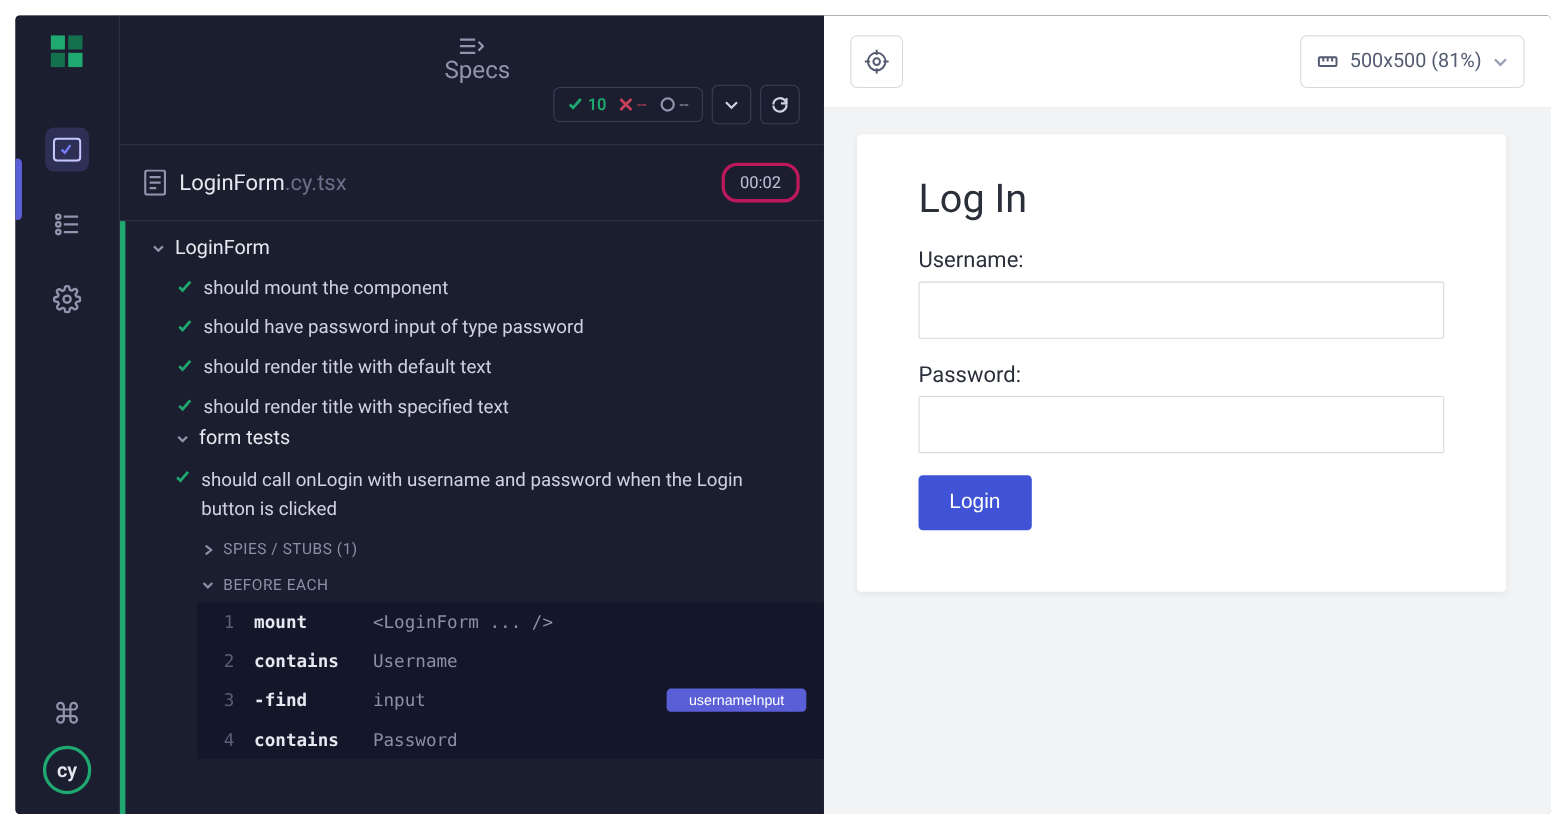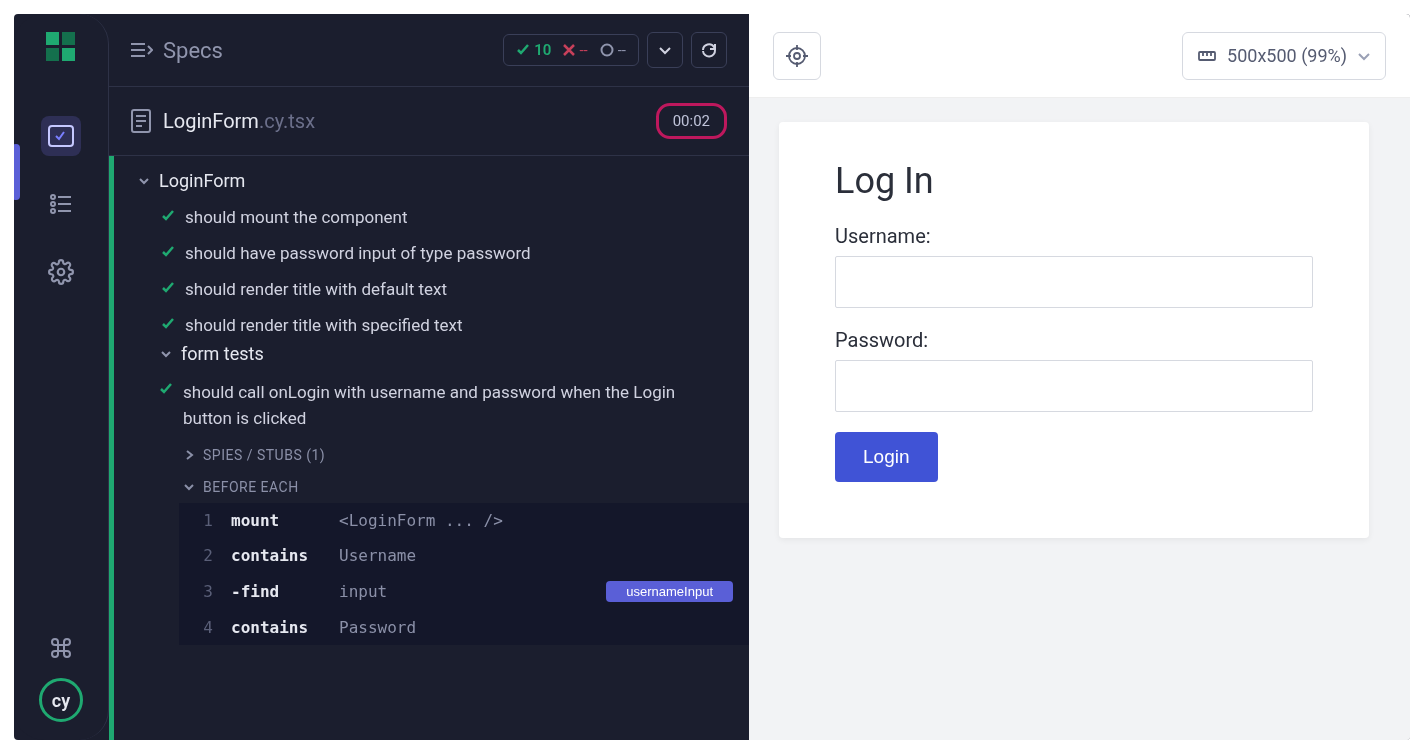--- a/index.html
+++ b/index.html
@@ -28,21 +28,20 @@
 
 .rail {
   width: 95px;
   background: #1b1e2e;
   border-right: 1px solid #2e3247;
   display: flex;
   flex-direction: column;
   align-items: center;
   padding-top: 18px;
   position: relative;
-  border-radius: 30px;
 }
 .rail .logo-area {
   height: 70px;
   display: flex;
   align-items: flex-start;
   justify-content: center;
 }
 .rail-icon {
   width: 40px;
   height: 40px;
@@ -90,20 +89,21 @@
   display: flex;
   flex-direction: column;
   color: #d0d2e0;
   position: relative;
 }
 .specs-header {
   display: flex;
   align-items: center;
   padding: 18px 22px 18px 22px;
   border-bottom: 1px solid #2e3247;
+  flex-direction: column;
 }
 .specs-header .title {
   font-size: 22px;
   color: #9095ad;
   margin-left: 10px;
 }
 .specs-header .icon { color: #9095ad; }
 .stats-group {
   margin-left: auto;
   display: flex;
@@ -512,21 +512,21 @@
       <div class="spacer"></div>
       <div class="tb-btn">
         <span>
               <svg width="20" height="20" viewBox="0 0 20 20" fill="none" stroke="#555b71" stroke-width="1.8">
                 <rect x="2" y="6" width="16" height="8" rx="1"></rect>
                 <line x1="6" y1="6" x2="6" y2="10"></line>
                 <line x1="10" y1="6" x2="10" y2="10"></line>
                 <line x1="14" y1="6" x2="14" y2="10"></line>
               </svg>
             </span>
-        <span>500x500 (99%)</span>
+        <span>500x500 (81%)</span>
         <span class="chev">
               <svg width="14" height="10" viewBox="0 0 14 10" fill="none" stroke="currentColor" stroke-width="2">
                 <path d="M2 3l5 5 5-5"></path>
               </svg>
             </span>
       </div>
     </div>
     <div class="preview-stage">
       <div class="preview-card">
         <h1>Log In</h1>

